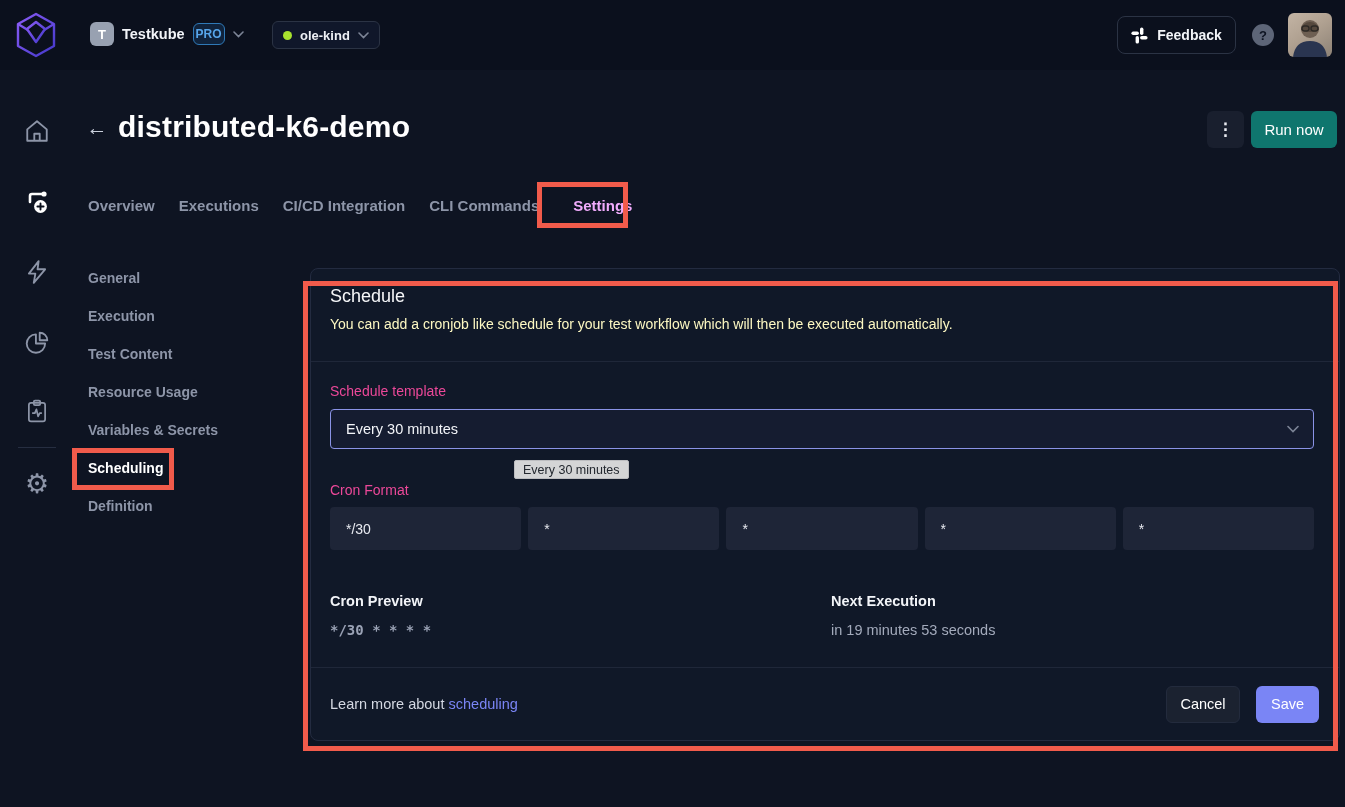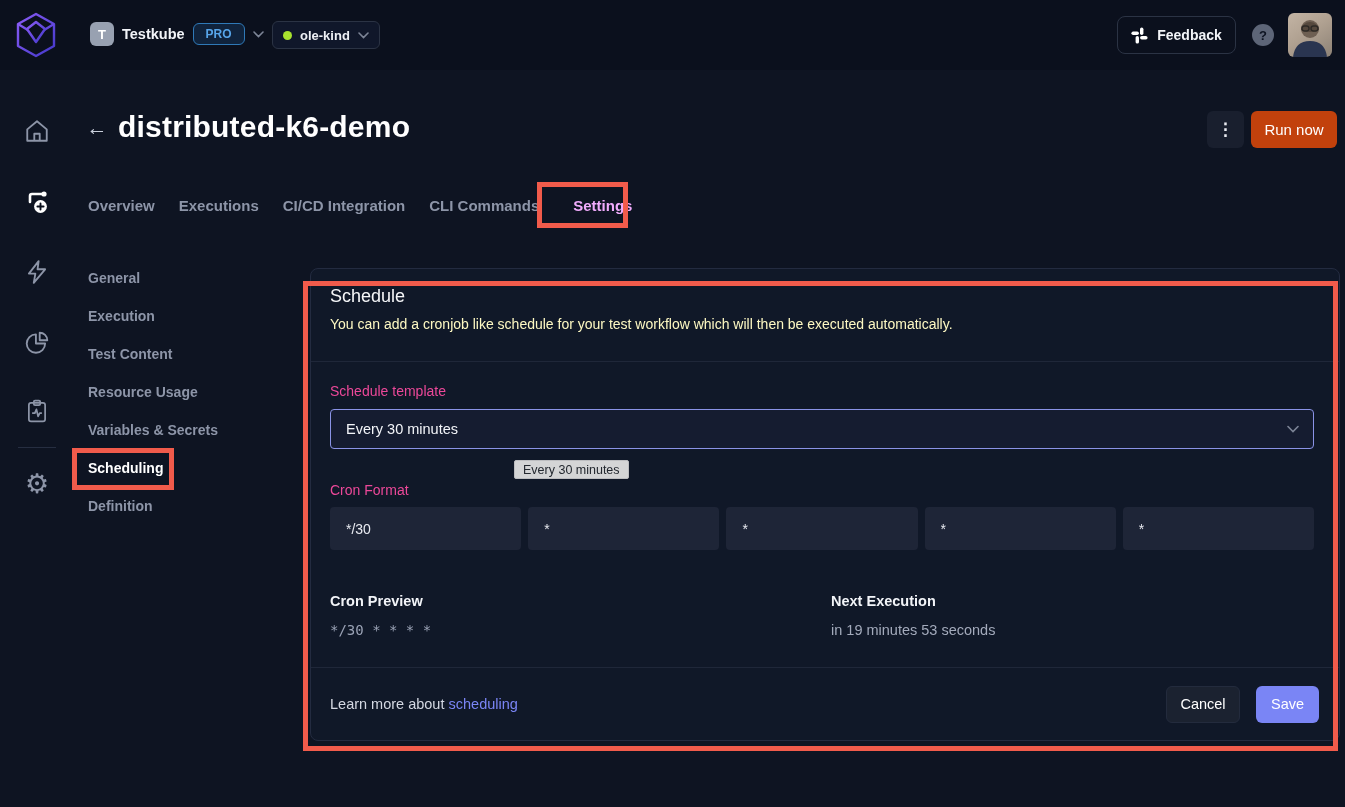--- a/index.html
+++ b/index.html
@@ -26,21 +26,21 @@
   }
   .org-avatar{
     width:24px; height:24px; border-radius:6px; background:#98a1b1;
     color:#fff; font-size:13px; font-weight:700;
     display:flex; align-items:center; justify-content:center;
   }
   .org-name{ font-size:14.5px; font-weight:700; color:#f2f4f8; }
   .pro-badge{
     border:1.5px solid #2f79b7; color:#57a5e9; background:#10233c;
     border-radius:6px; font-size:12px; font-weight:700;
-    padding:3px 12px; line-height:1.2;
+    padding:3px 2px; line-height:1.2;
   }
   .env-selector{
     position:absolute; left:272px; top:21px; height:28px;
     border:1px solid #2b3344; border-radius:6px; background:#10172a;
     display:flex; align-items:center; gap:8px; padding:0 10px; cursor:pointer;
   }
   .env-dot{ width:9px; height:9px; border-radius:50%; background:#a8e22e; }
   .env-name{ font-size:13px; font-weight:600; color:#eef0f5; }
   .feedback-btn{
     position:absolute; left:1117px; top:16px; height:38px; width:119px;
@@ -70,21 +70,21 @@
     position:absolute; left:118px; top:110px;
     font-size:30px; font-weight:800; letter-spacing:.2px; color:#fff;
   }
   .menu-btn{
     position:absolute; left:1207px; top:111px; width:37px; height:37px;
     background:#191f2e; border:none; border-radius:6px; color:#e8eaf0;
     font-size:17px; font-weight:700; cursor:pointer;
   }
   .run-btn{
     position:absolute; left:1251px; top:111px; width:86px; height:37px;
-    background:#c2410c; border:none; border-radius:6px; color:#fff;
+    background:#0f766e; border:none; border-radius:6px; color:#fff;
     font-size:15px; font-weight:500; cursor:pointer;
   }
 
   
   .tabs{
     position:absolute; left:88px; top:182px; height:46px;
     display:flex; align-items:center; gap:24px;
   }
   .tab{ font-size:15px; font-weight:700; color:#8d95a8; cursor:pointer; white-space:nowrap; }
   .tab.active{ color:#f0abfc; padding:0 10px; }
@@ -129,21 +129,21 @@
   }
   .cron-grid{ margin-top:9px; display:grid; grid-template-columns:repeat(5,1fr); gap:7px; }
   .cron-input{
     height:43px; background:#1e2537; border:none; border-radius:4px;
     color:#e8eaf0; font-size:14px; padding:0 16px; width:100%;
     font-family:"Liberation Sans", sans-serif;
   }
   .preview-grid{ margin-top:43px; display:grid; grid-template-columns:501px 1fr; }
   .preview-label{ font-size:14.5px; font-weight:600; color:#f2f4f8; }
   .preview-value{ margin-top:13px; font-size:14px; color:#9aa2b5;
-    font-family:"DejaVu Sans Mono", monospace; }
+    font-family:"DejaVu Sans Mono", monospace;font-weight:bold; }
   .exec-value{ margin-top:13px; font-size:14.5px; color:#a3aabb; }
   .panel-footer{
     position:absolute; left:0; bottom:0; width:100%; height:73px;
     border-top:1px solid #1f2739;
     display:flex; align-items:center; justify-content:space-between;
     padding:0 20px 0 19px;
   }
   .learn{ font-size:14.5px; color:#d4d8e2; }
   .learn a{ color:#7a85f5; text-decoration:none; cursor:pointer; }
   .footer-actions{ display:flex; align-items:flex-end; gap:16px; }

